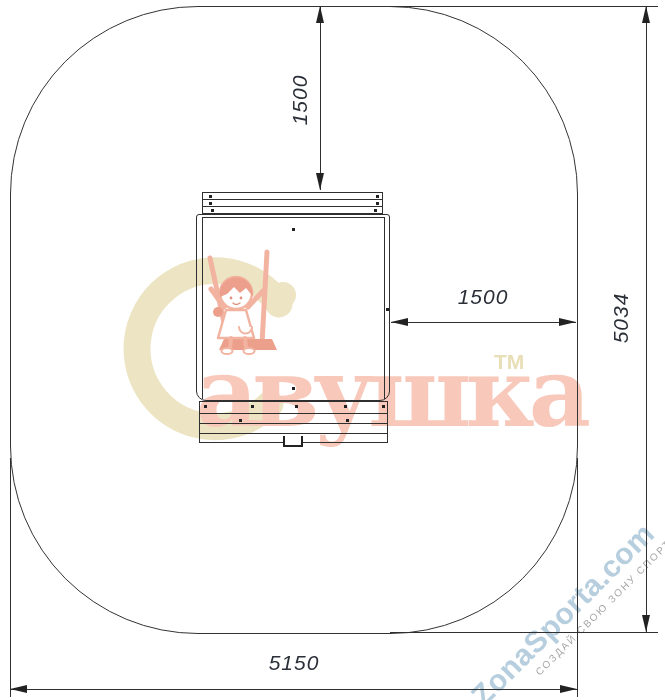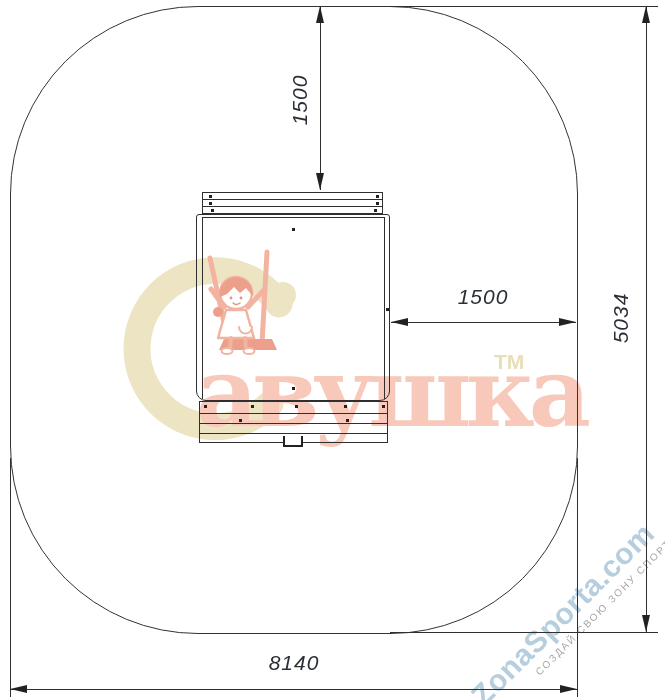--- a/index.html
+++ b/index.html
@@ -127,15 +127,15 @@
   <div class="ln over" style="left:645.5px;top:6px;width:1px;height:626px;"></div>
   <div class="arr up over" style="left:641.5px;top:6px;"></div>
   <div class="arr down over" style="left:641.5px;top:615px;"></div>
   <div class="dimlabel rot over" style="left:591px;top:298px;width:60px;height:40px;">5034</div>
 
   <div class="ln over" style="left:10px;top:458px;width:1px;height:239px;"></div>
   <div class="ln over" style="left:576.5px;top:458px;width:1px;height:239px;"></div>
   <div class="ln over" style="left:10px;top:688.5px;width:567px;height:1px;"></div>
   <div class="arr left over" style="left:10px;top:684.5px;"></div>
   <div class="arr right over" style="left:560px;top:684.5px;"></div>
-  <div class="dimlabel over" style="left:254px;top:649px;width:80px;height:28px;">8140</div>
+  <div class="dimlabel over" style="left:254px;top:649px;width:80px;height:28px;">5150</div>
 
 </div>
 
 </body></html>

